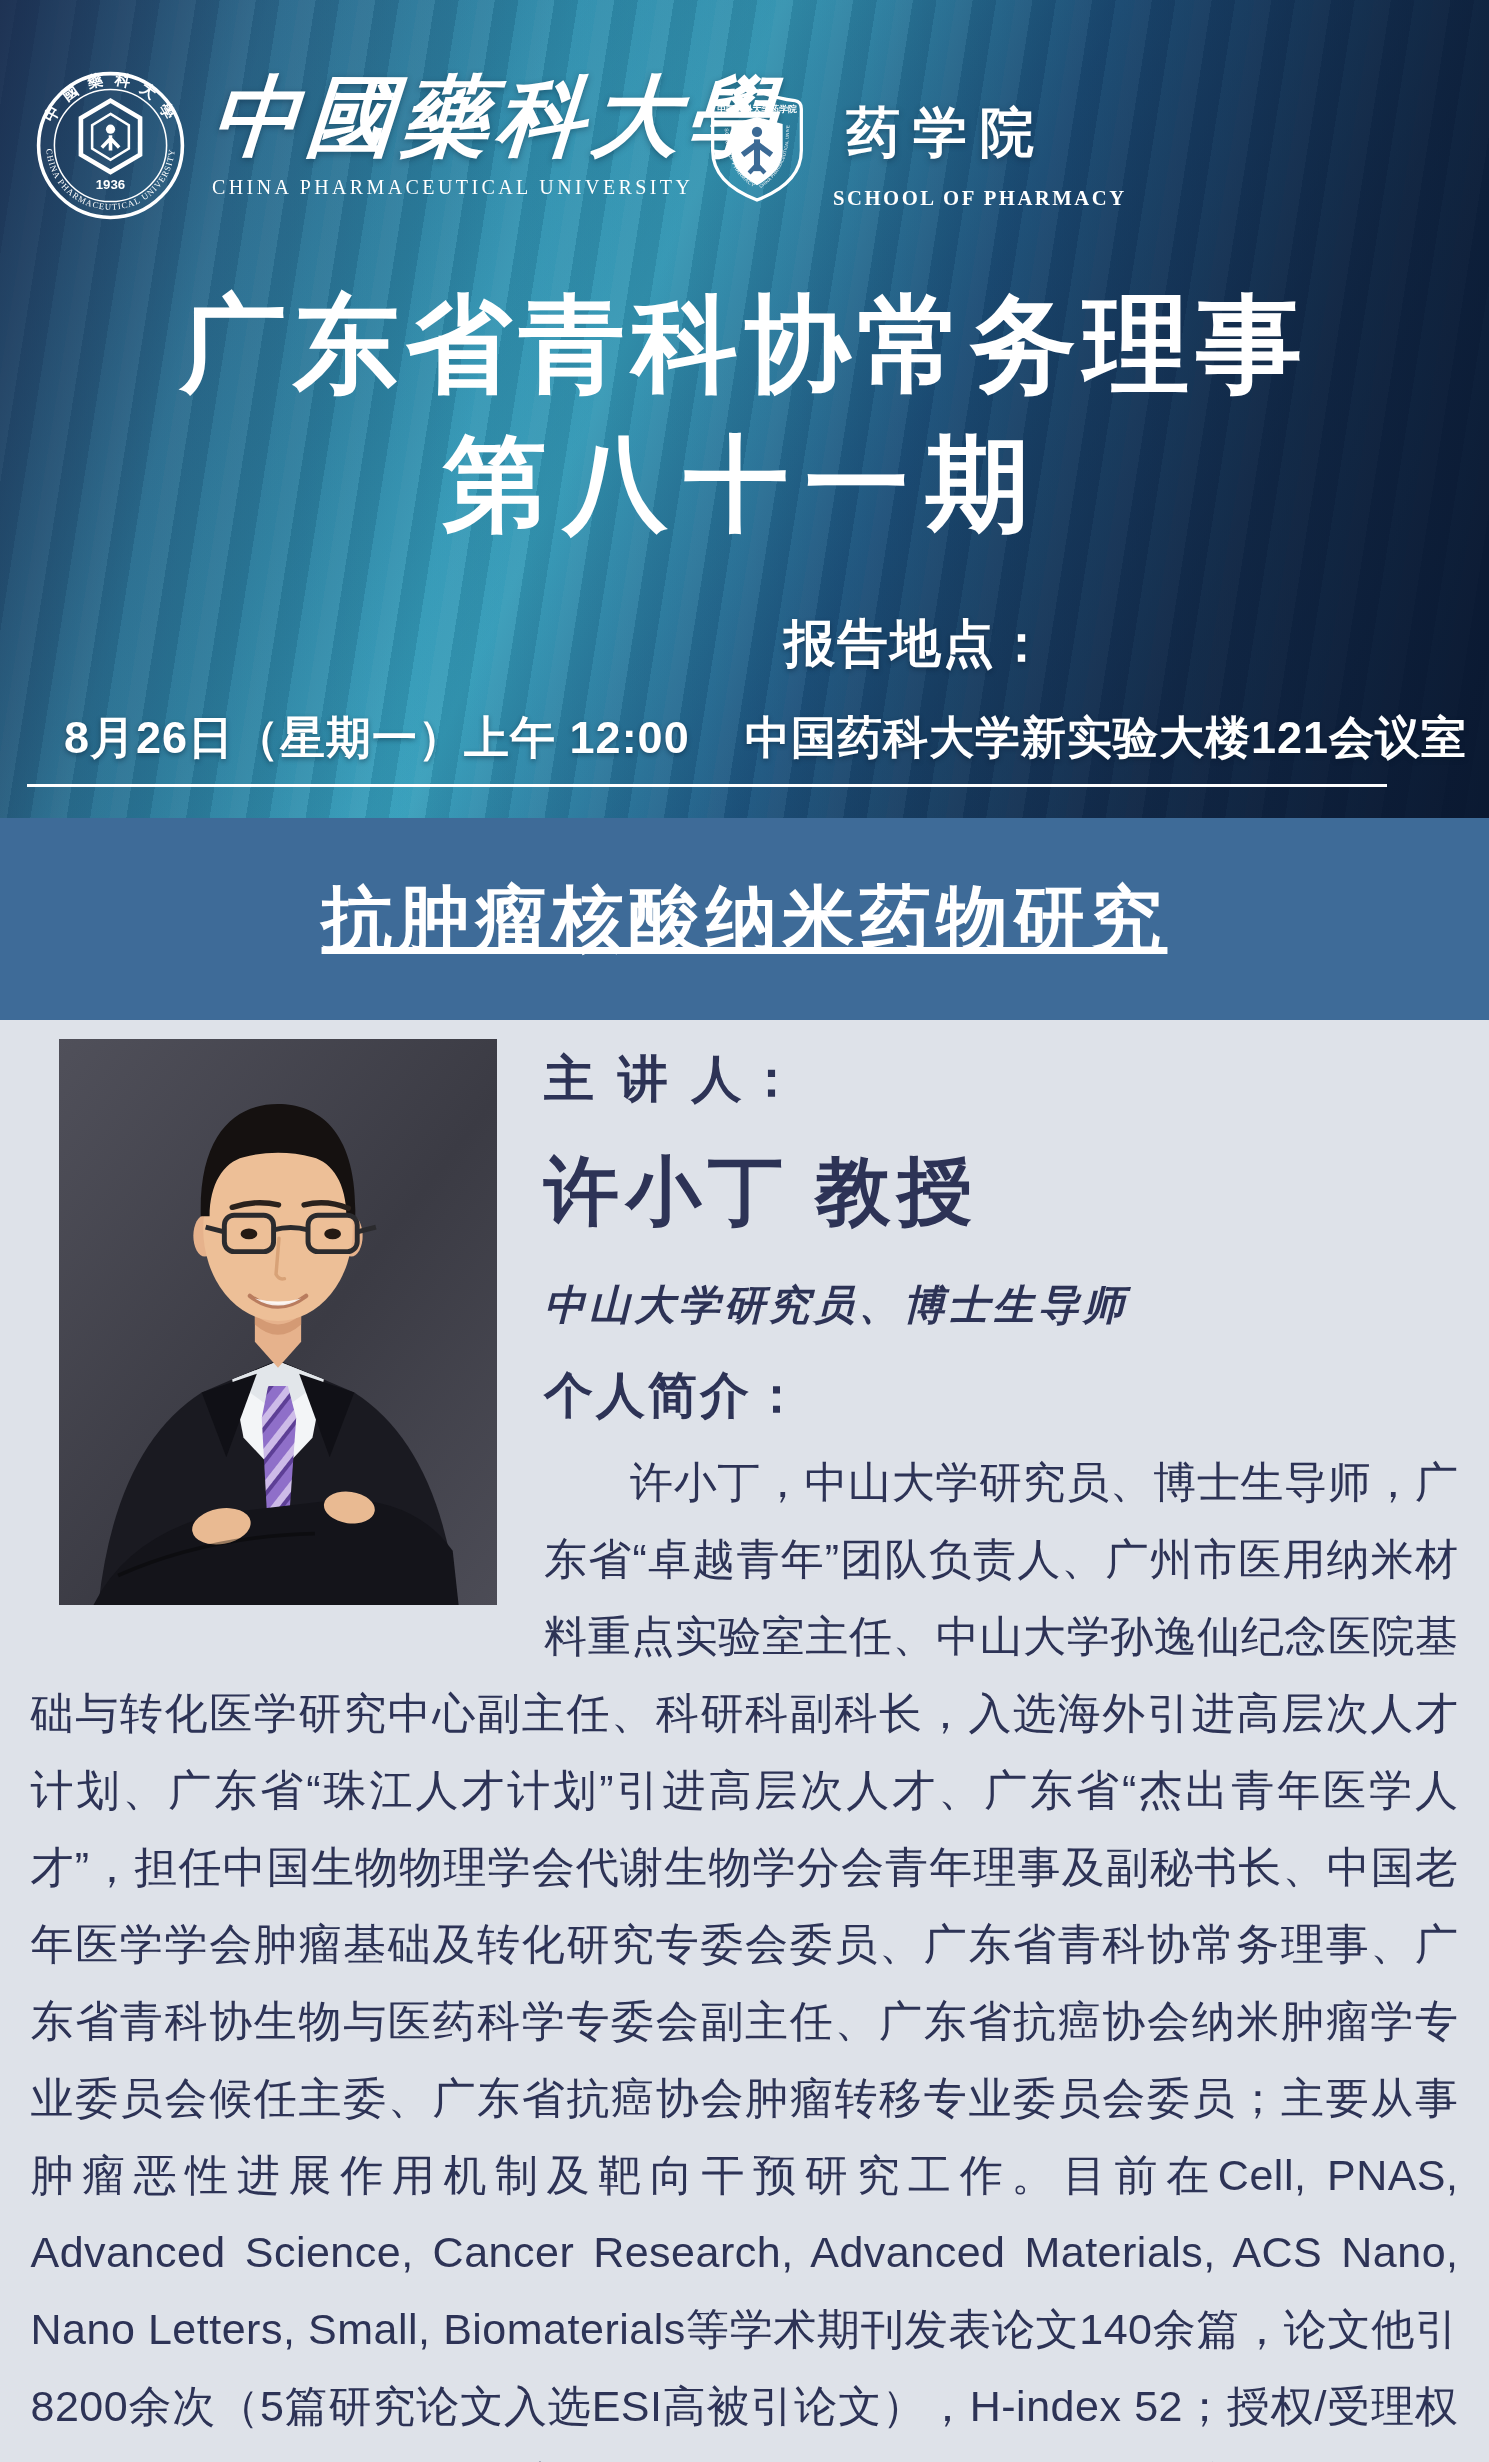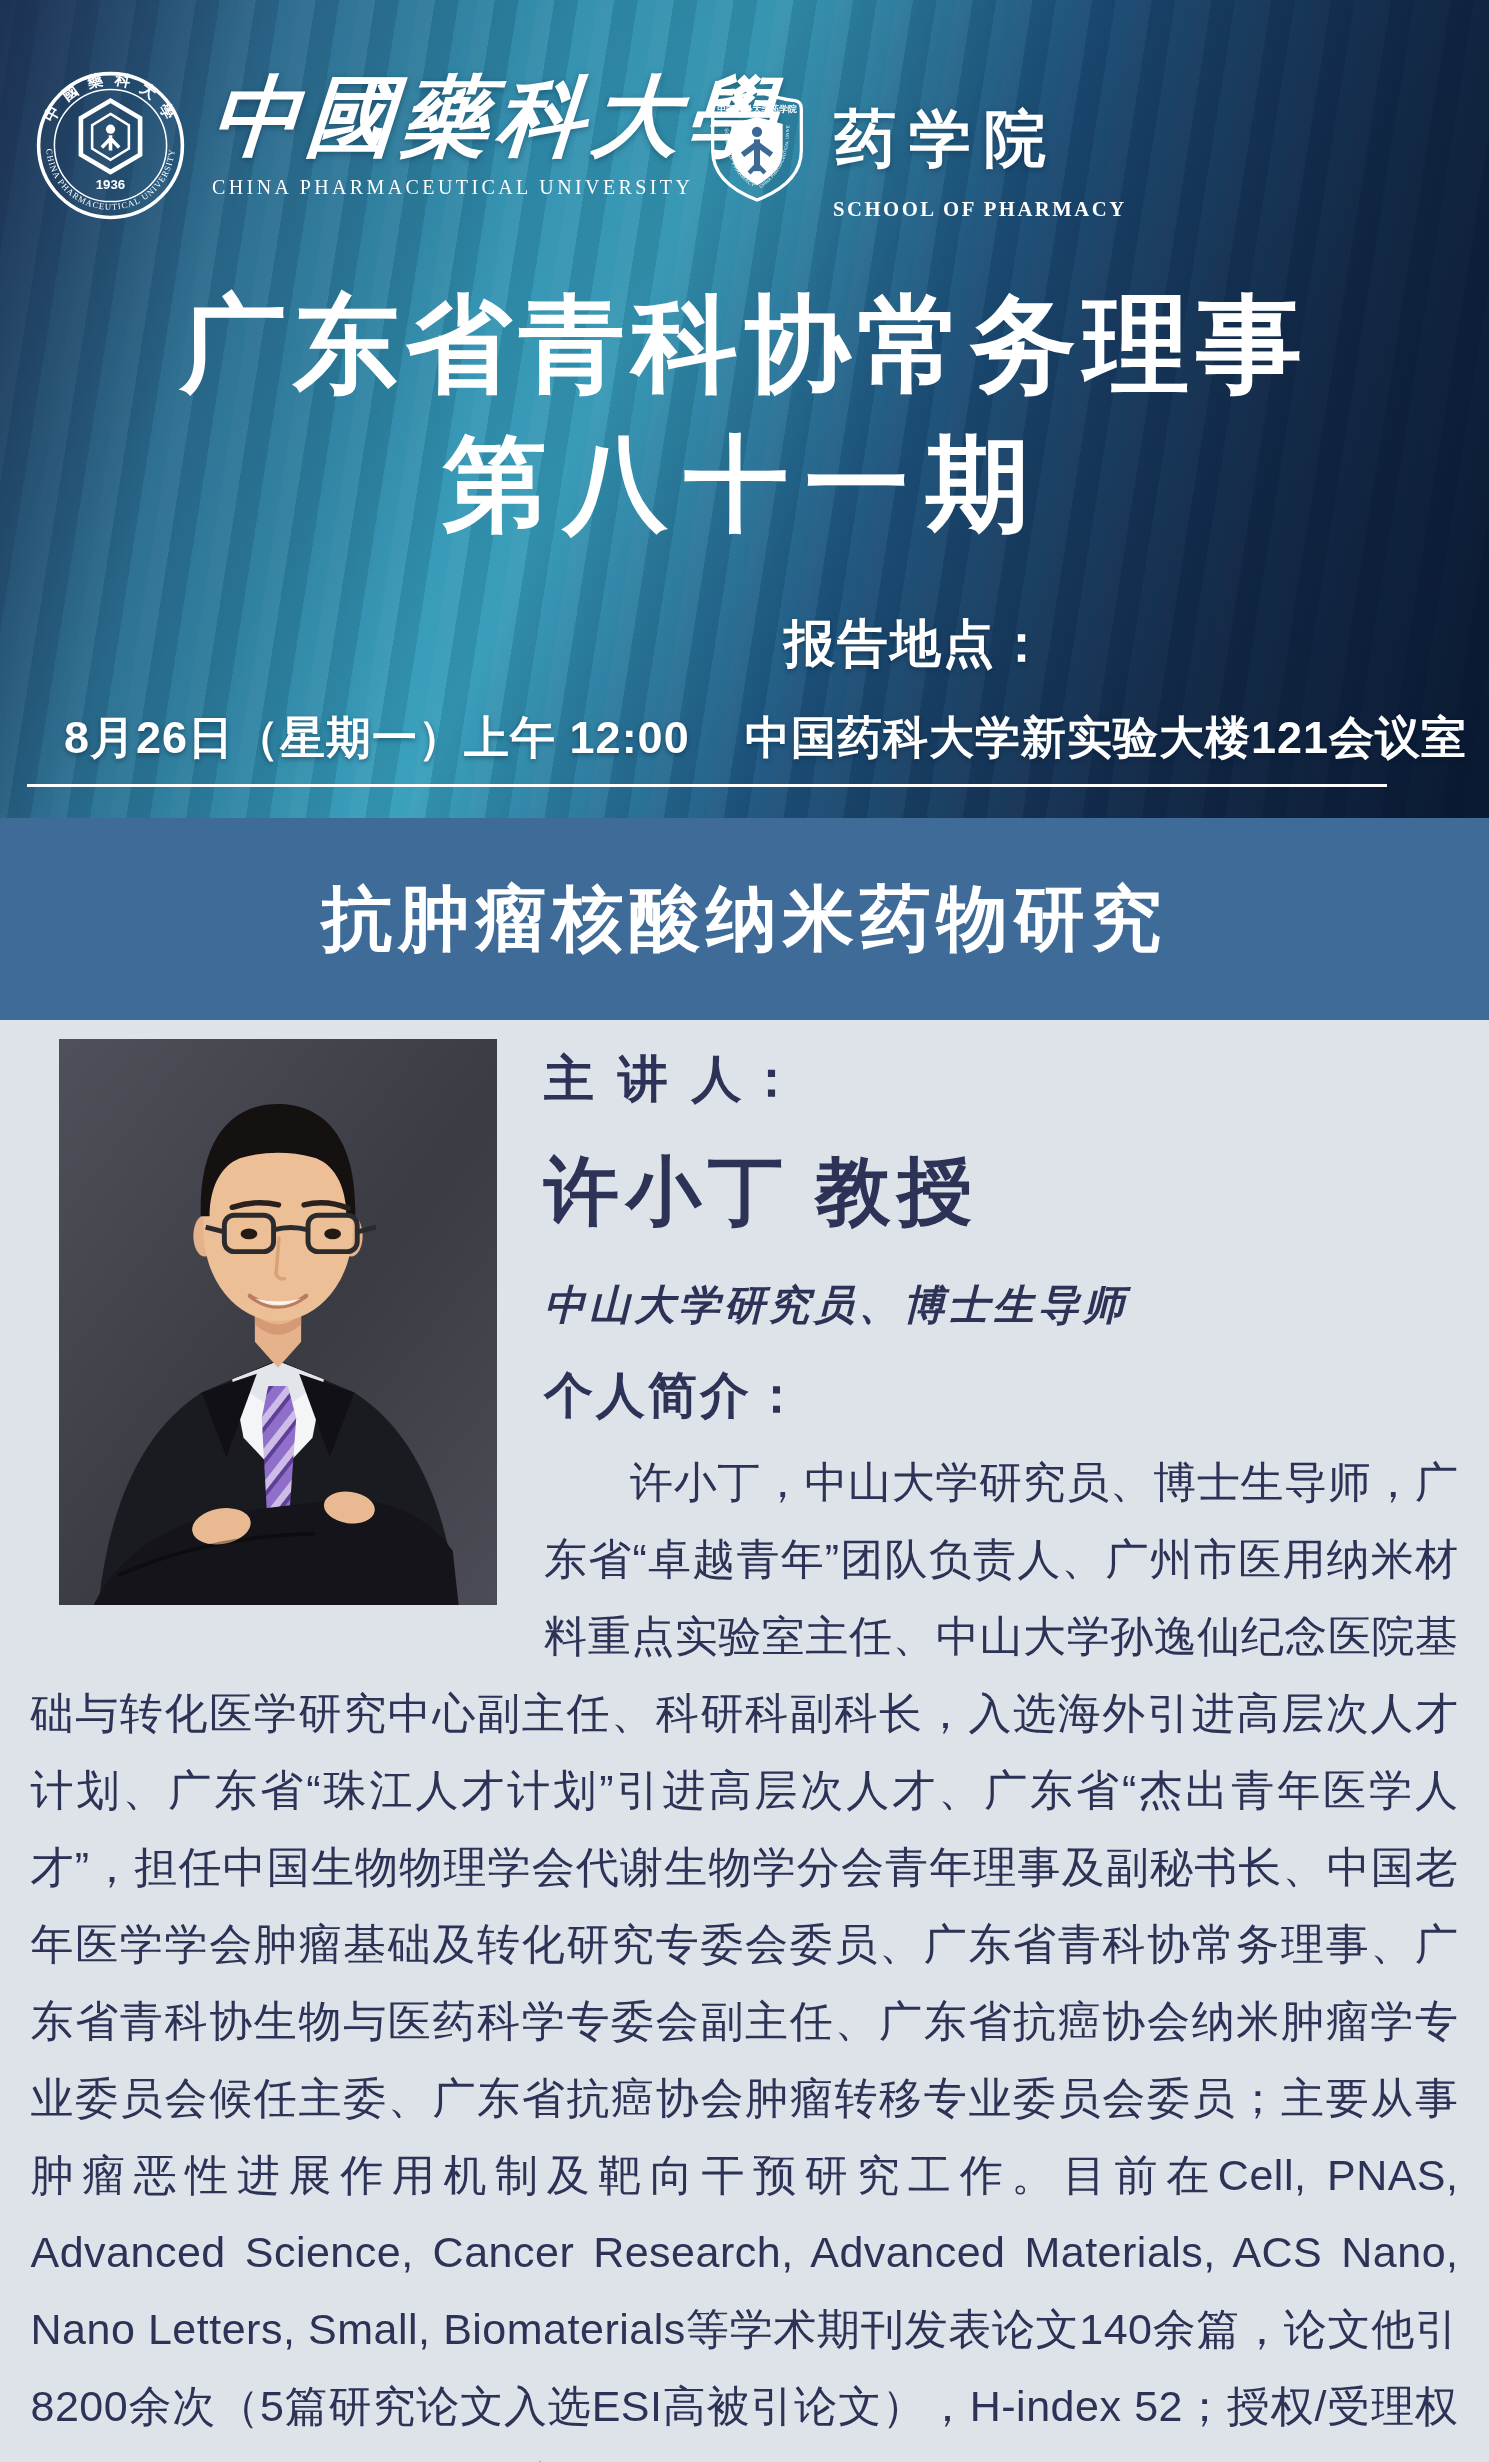--- a/index.html
+++ b/index.html
@@ -24,38 +24,38 @@
   .uni-zh{
     font-family:"DejaVu Serif","Liberation Serif",serif;
     font-size:88px;font-weight:700;font-style:italic;letter-spacing:6.9px;
     transform:skewX(-4deg);white-space:nowrap;line-height:1.2;
     text-shadow:0 1.5px 6.9px rgba(0,20,40,.35);
   }
   .uni-en{margin-top:6.9px;font-size:20px;letter-spacing:3.4px;font-family:"Liberation Serif","DejaVu Serif",serif;white-space:nowrap;}
   
   .shield{position:absolute;left:708px;top:83px;width:98px;height:124px;}
   .schoolblock{position:absolute;left:833px;top:97px;width:227px;text-align:center;}
-  .school-zh{font-size:62px;font-weight:700;letter-spacing:12.8px;white-space:nowrap;text-shadow:0 1.5px 5.9px rgba(0,20,40,.35);}
+  .school-zh{font-size:54px;font-weight:700;letter-spacing:12.8px;white-space:nowrap;text-shadow:0 1.5px 5.9px rgba(0,20,40,.35);}
   .school-en{margin-top:16.7px;font-size:20.7px;font-weight:700;letter-spacing:2.5px;font-family:"Liberation Serif","DejaVu Serif",serif;white-space:nowrap;}
   
   .series{position:absolute;left:0;top:291px;width:1489px;text-align:center;color:#f2dba3;}
   .series .l1{font-size:106px;font-weight:900;letter-spacing:6.9px;line-height:1.0;}
   .series .l2{font-size:104px;font-weight:900;letter-spacing:16.7px;margin-top:35px;line-height:1.0;}
   
   .info-label{position:absolute;top:610px;font-size:51px;font-weight:700;letter-spacing:2px;text-shadow:0 1.5px 4.9px rgba(0,20,40,.4);}
   .info-value{position:absolute;top:708px;font-size:45px;font-weight:600;letter-spacing:1px;text-shadow:0 1.5px 4.9px rgba(0,20,40,.4);}
   .t-label{left:64px;} .t-value{left:64px;}
   .v-label{left:784px;} .v-value{left:745px;}
   .divider{position:absolute;left:27px;top:784px;width:1360px;height:3.4px;background:#fff;}
   
   .banner{
     position:absolute;left:0;top:818px;width:1489px;height:203px;background:#3e6b98;
     display:flex;align-items:center;justify-content:center;
   }
-  .banner h1{margin:0;color:#fff;font-size:71px;font-weight:900;letter-spacing:5.9px;}
+  .banner h1{margin:0;color:#fff;font-size:71px;font-weight:900;letter-spacing:5.9px;text-decoration:underline;}
   
   .main{
     position:absolute;left:0;top:1020px;width:1489px;height:2609px;
     background:#dee2e9;box-sizing:border-box;padding:18.7px 30.5px 0 30.5px;
     color:#2d3356;
   }
   .photo{
     float:left;width:438px;height:566px;margin:0 47px 22px 28.6px;
     background:linear-gradient(135deg,#4a4a52 0%,#3a3a41 55%,#4d4d55 100%);
     overflow:hidden;

